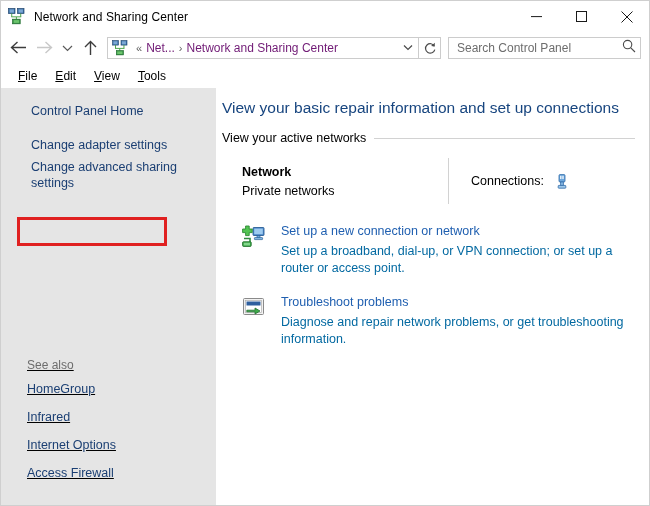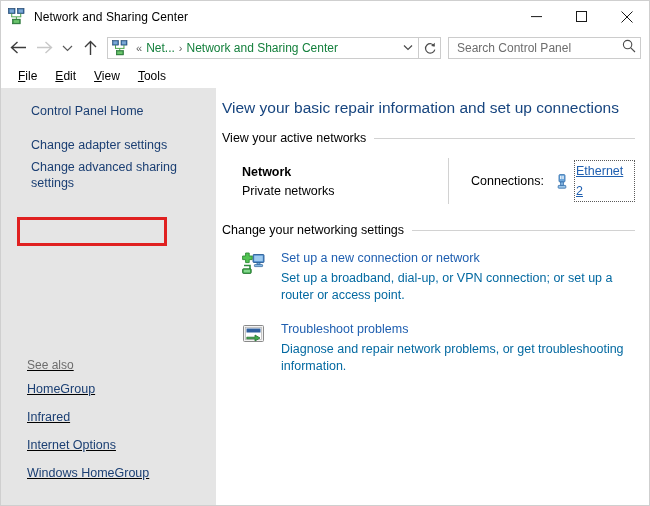--- a/index.html
+++ b/index.html
@@ -57,21 +57,21 @@
     height: 22px;
     border: 1px solid #cccccc;
     background: #ffffff;
     display: flex; align-items: center;
     margin: 0 4px 0 4px;
     min-width: 0;
   }
   .crumb-icon { width: 16px; height: 16px; margin: 0 5px 0 4px; flex: 0 0 auto; }
   .crumb-sep { color: #606060; font-size: 11px; padding: 0 3px; flex: 0 0 auto; }
   .crumb-txt {
-    font-size: 12px; color: #15803d; white-space: nowrap;
+    font-size: 12px; color: #701a75; white-space: nowrap;
     padding: 0 1px; flex: 0 0 auto;
   }
   .crumb-spacer { flex: 1 1 auto; }
   .crumb-drop {
     width: 20px; height: 20px; display: flex; align-items: center; justify-content: center;
     flex: 0 0 auto; cursor: default;
   }
   .refresh {
     width: 22px; height: 22px;
     display: flex; align-items: center; justify-content: center;
@@ -309,21 +309,21 @@
       <div class="nav-link">Change adapter settings</div>
       <div class="nav-link nav-multi">Change advanced sharing settings</div>
 
       <div class="hl-box" style="left: 16px; top: 129px; width: 150px; height: 29px; border-color: rgb(224, 32, 32);"></div>
 
       <div class="see-also-wrap">
         <div class="see-also">See also</div>
         <div class="nav-link">HomeGroup</div>
         <div class="nav-link">Infrared</div>
         <div class="nav-link">Internet Options</div>
-        <div class="nav-link">Windows HomeGroup</div>
+        <div class="nav-link">Access Firewall</div>
       </div>
     </div>
 
     <div class="content">
       <h1 class="page-title">View your basic repair information and set up connections</h1>
 
       <div class="section-head">
         <span class="lbl">View your active networks</span>
         <span class="rule"></span>
       </div>
@@ -339,29 +339,24 @@
             <span class="net-key">Connections:</span>
             <span class="conn-icon">
               <svg viewBox="0 0 14 15" width="14" height="15">
                 <rect x="4" y="0.6" width="6" height="7.4" rx="1" fill="#6fa8dc" stroke="#2f6aa8" stroke-width="0.8"></rect>
                 <rect x="5.2" y="1.8" width="1.2" height="3.2" fill="#ffffff"></rect>
                 <rect x="7.4" y="1.8" width="1.2" height="3.2" fill="#ffffff"></rect>
                 <rect x="5.6" y="8" width="2.8" height="3.4" fill="#7fb3e0" stroke="#2f6aa8" stroke-width="0.7"></rect>
                 <rect x="3.2" y="11.4" width="7.6" height="2.8" rx="0.6" fill="#9ec8ea" stroke="#2f6aa8" stroke-width="0.8"></rect>
               </svg>
             </span>
-            <a class="conn-link" href="#"><span>Ethernet 2</span></a>
           </div>
         </div>
       </div>
 
-      <div class="section-head">
-        <span class="lbl">Change your networking settings</span>
-        <span class="rule"></span>
-      </div>
 
       <div class="settings-item">
         <div class="item-icon">
           <svg viewBox="0 0 24 24" width="24" height="24">
             <rect x="11" y="2.5" width="11" height="8" rx="0.8" fill="#4a86c8" stroke="#2a5f96" stroke-width="0.9"></rect>
             <rect x="12.2" y="3.6" width="8.6" height="5.6" fill="#9ecbf0"></rect>
             <rect x="15" y="10.5" width="3" height="2.4" fill="#6fa8dc" stroke="#2a5f96" stroke-width="0.7"></rect>
             <rect x="12.4" y="12.6" width="8.2" height="2" rx="0.5" fill="#8cc0e8" stroke="#2a5f96" stroke-width="0.7"></rect>
             <path d="M2 13.5 L8 13.5 L8 17.5" stroke="#2f8a3f" stroke-width="1.6" fill="none"></path>
             <rect x="0.6" y="16.8" width="8.6" height="4.6" rx="0.8" fill="#3faa4a" stroke="#22702e" stroke-width="0.9"></rect>

